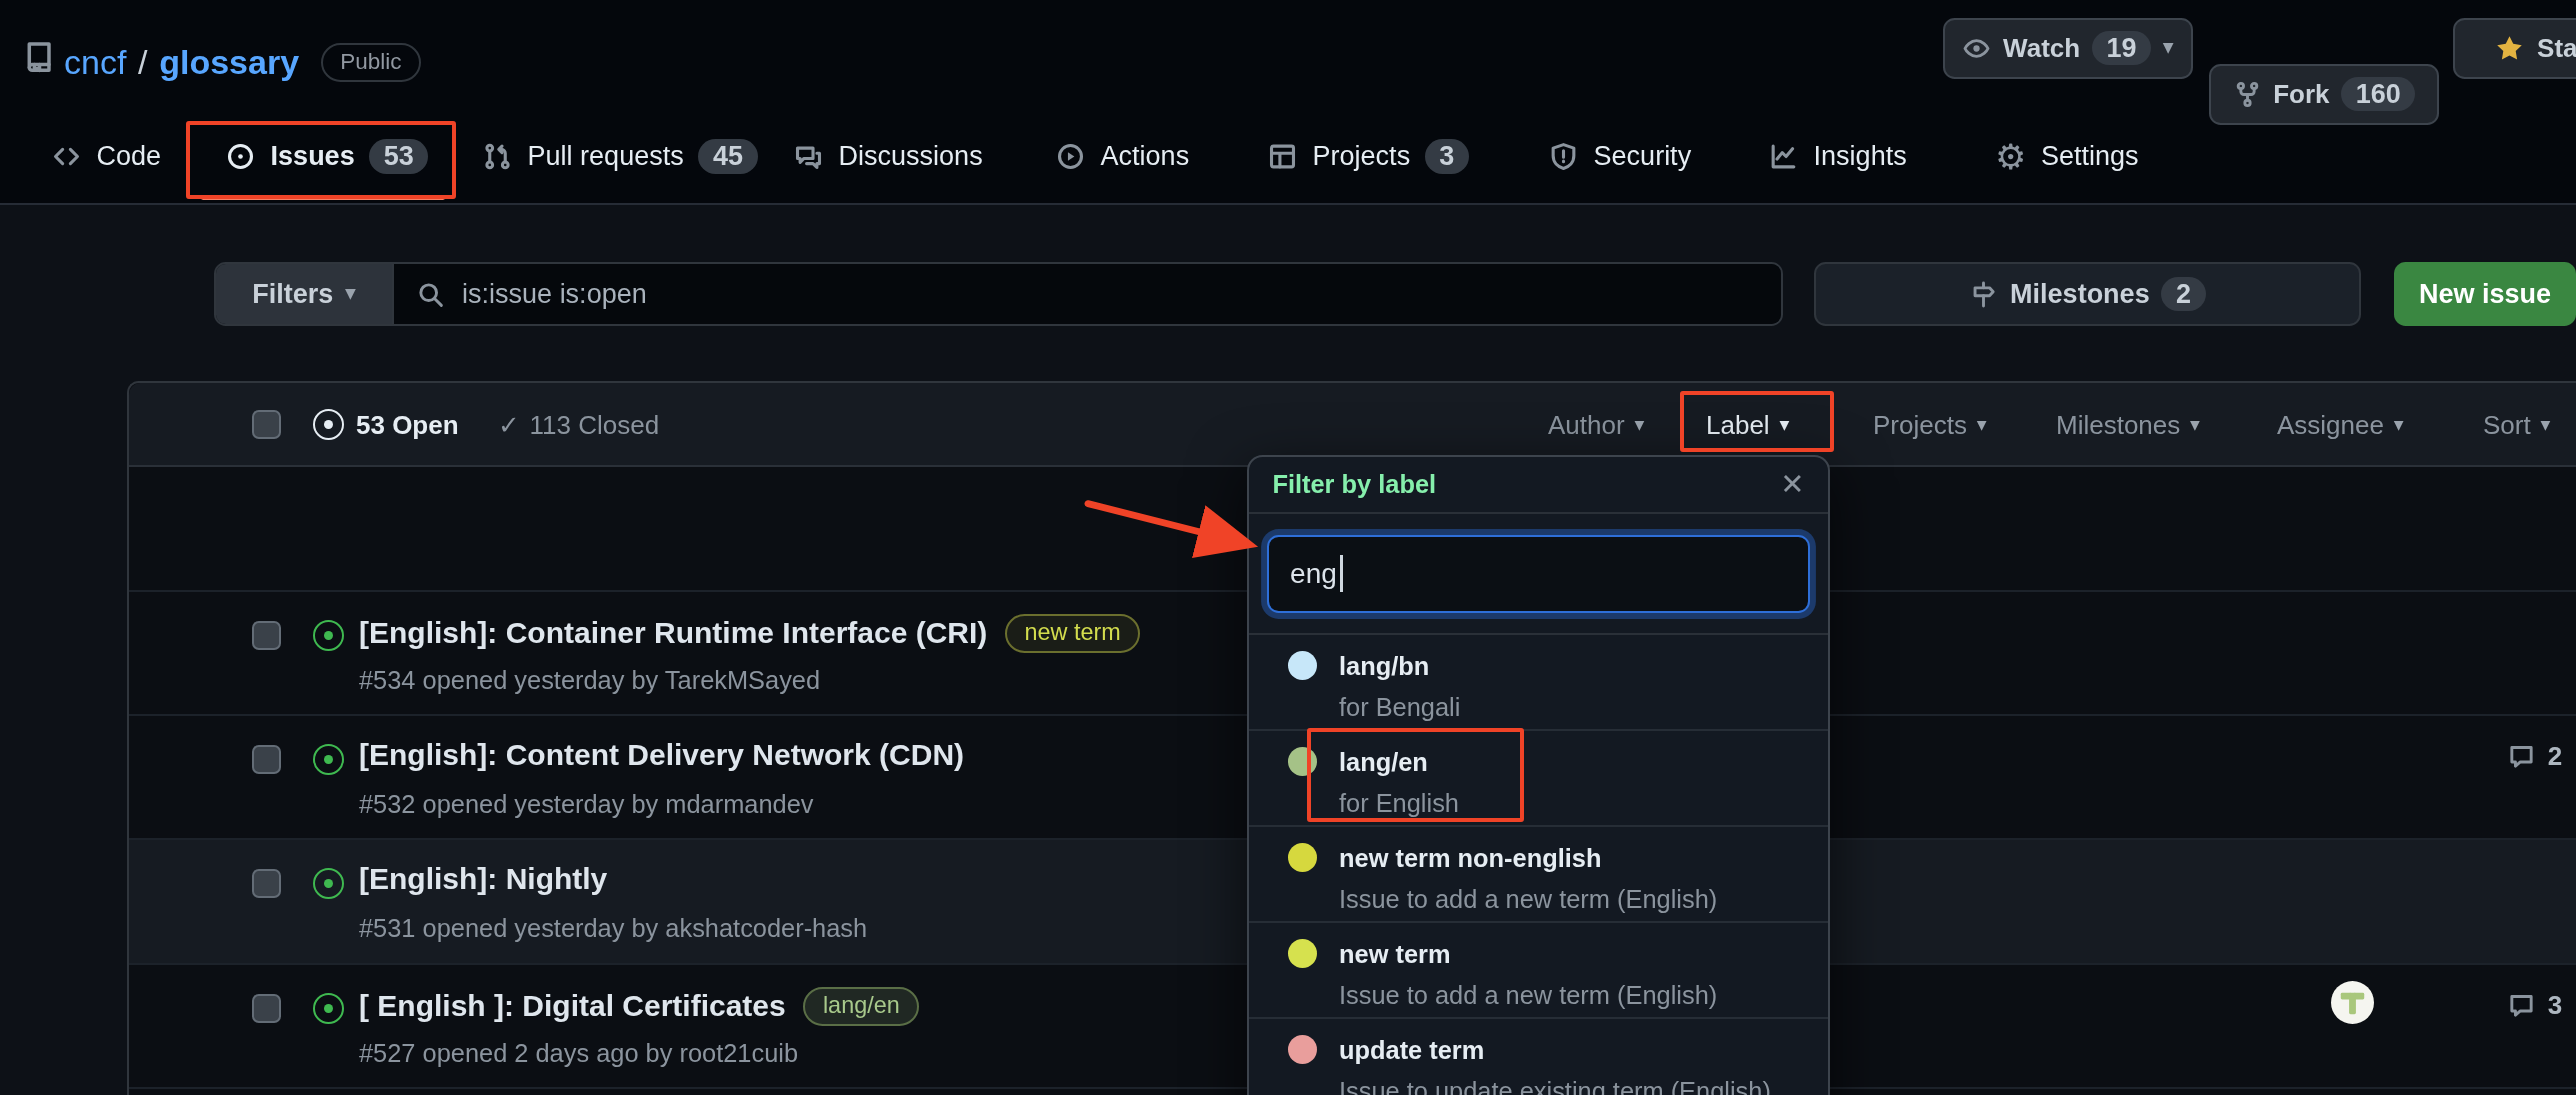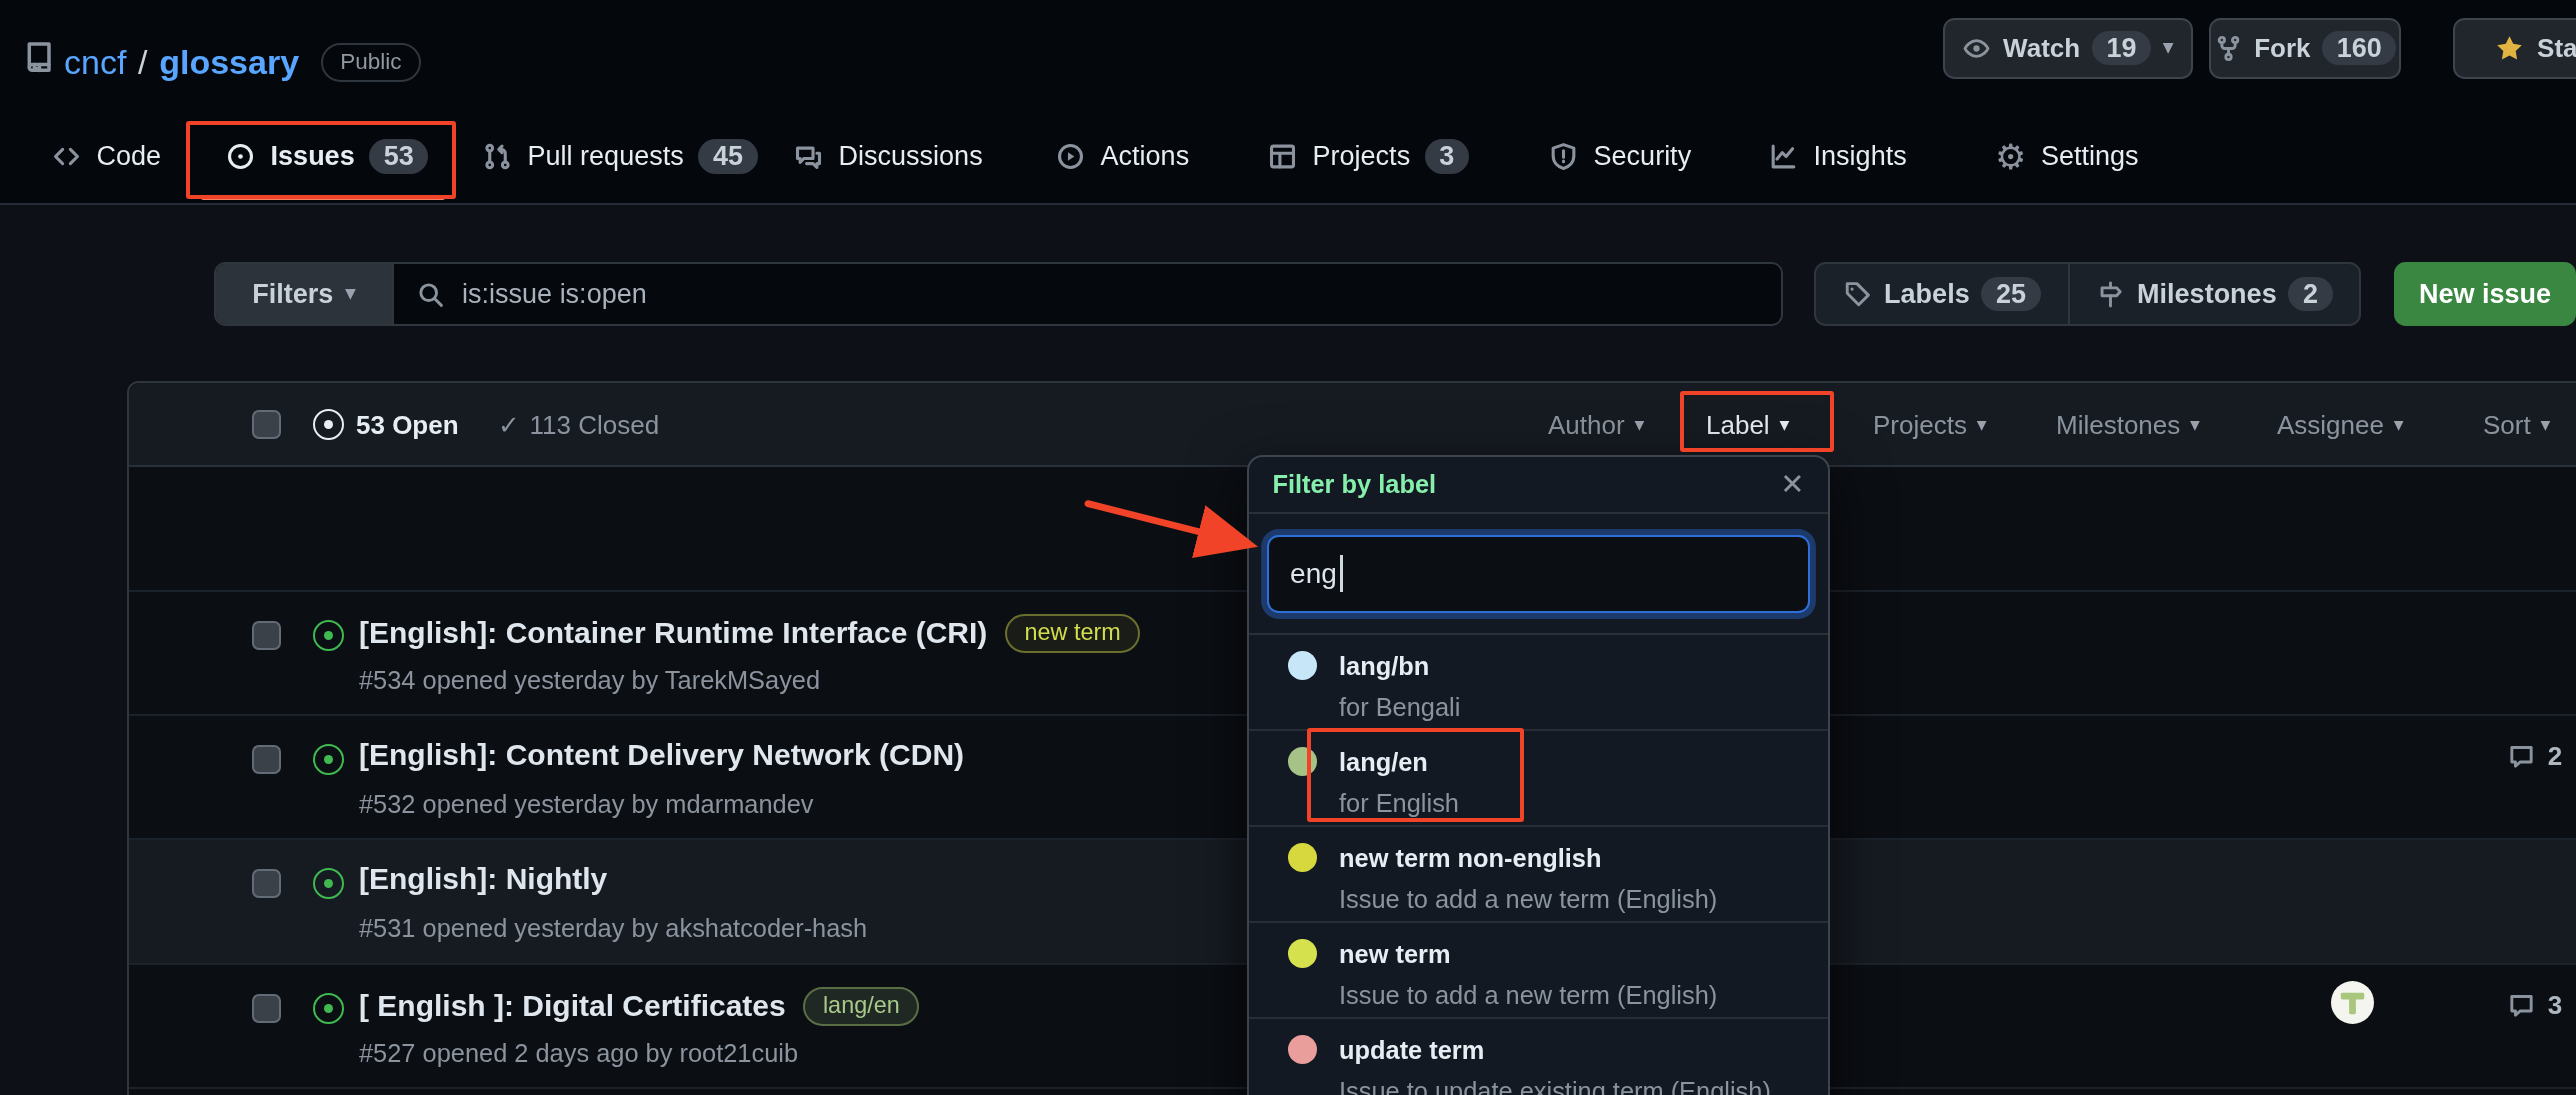--- a/index.html
+++ b/index.html
@@ -100,21 +100,21 @@
       <svg class="gi" width="29" height="29" viewBox="0 0 24 24">
           <path d="M12 5.5c5 0 8.5 4.2 9.5 6.5-1 2.3-4.5 6.5-9.5 6.5S3.5 14.3 2.5 12c1-2.3 4.5-6.5 9.5-6.5z"></path>
           <circle cx="12" cy="12" r="2.6" fill="#8b949e" stroke="none"></circle>
         </svg>
     </span>
     <span>Watch</span>
     <span class="pill">19</span>
     <span class="caret">▾</span>
   </div>
 
-  <div class="hdr-btn" style="left:2209px;width:192px;">
+  <div class="hdr-btn" style="left:2209px;width:230px;margin-top:46px;">
     <span class="ico">
       <svg class="gi" width="29" height="29" viewBox="0 0 24 24">
           <circle cx="6.5" cy="5" r="2.2"></circle>
           <circle cx="17.5" cy="5" r="2.2"></circle>
           <circle cx="12" cy="19" r="2.2"></circle>
           <path d="M6.5 7.2v2.3a2.5 2.5 0 0 0 2.5 2.5h6a2.5 2.5 0 0 0 2.5-2.5V7.2M12 12v4.8"></path>
         </svg>
     </span>
     <span>Fork</span>
     <span class="pill">160</span>
@@ -223,30 +223,20 @@
       <svg class="gi" width="29" height="29" viewBox="0 0 24 24">
           <circle cx="10.5" cy="10.5" r="6.5"></circle>
           <path d="M15.5 15.5 21 21"></path>
         </svg>
     </span>
     <span class="q">is:issue is:open</span>
   </div>
 </div>
 
 <div class="seg-group">
-  <div class="seg labels">
-    <span class="ico">
-      <svg class="gi" width="29" height="29" viewBox="0 0 24 24">
-          <path d="M11.5 3h-8v8l9.5 9.5 8-8z"></path>
-          <circle cx="7.5" cy="7.5" r="1.3" fill="#8b949e" stroke="none"></circle>
-        </svg>
-    </span>
-    <span>Labels</span>
-    <span class="pill">25</span>
-  </div>
   <div class="seg milestones">
     <span class="ico">
       <svg class="gi" width="29" height="29" viewBox="0 0 24 24">
           <path d="M12 2.5v4M12 13v8.5"></path>
           <path d="M5 6.5h12l3 3.25-3 3.25H5z"></path>
         </svg>
     </span>
     <span>Milestones</span>
     <span class="pill">2</span>
   </div>

